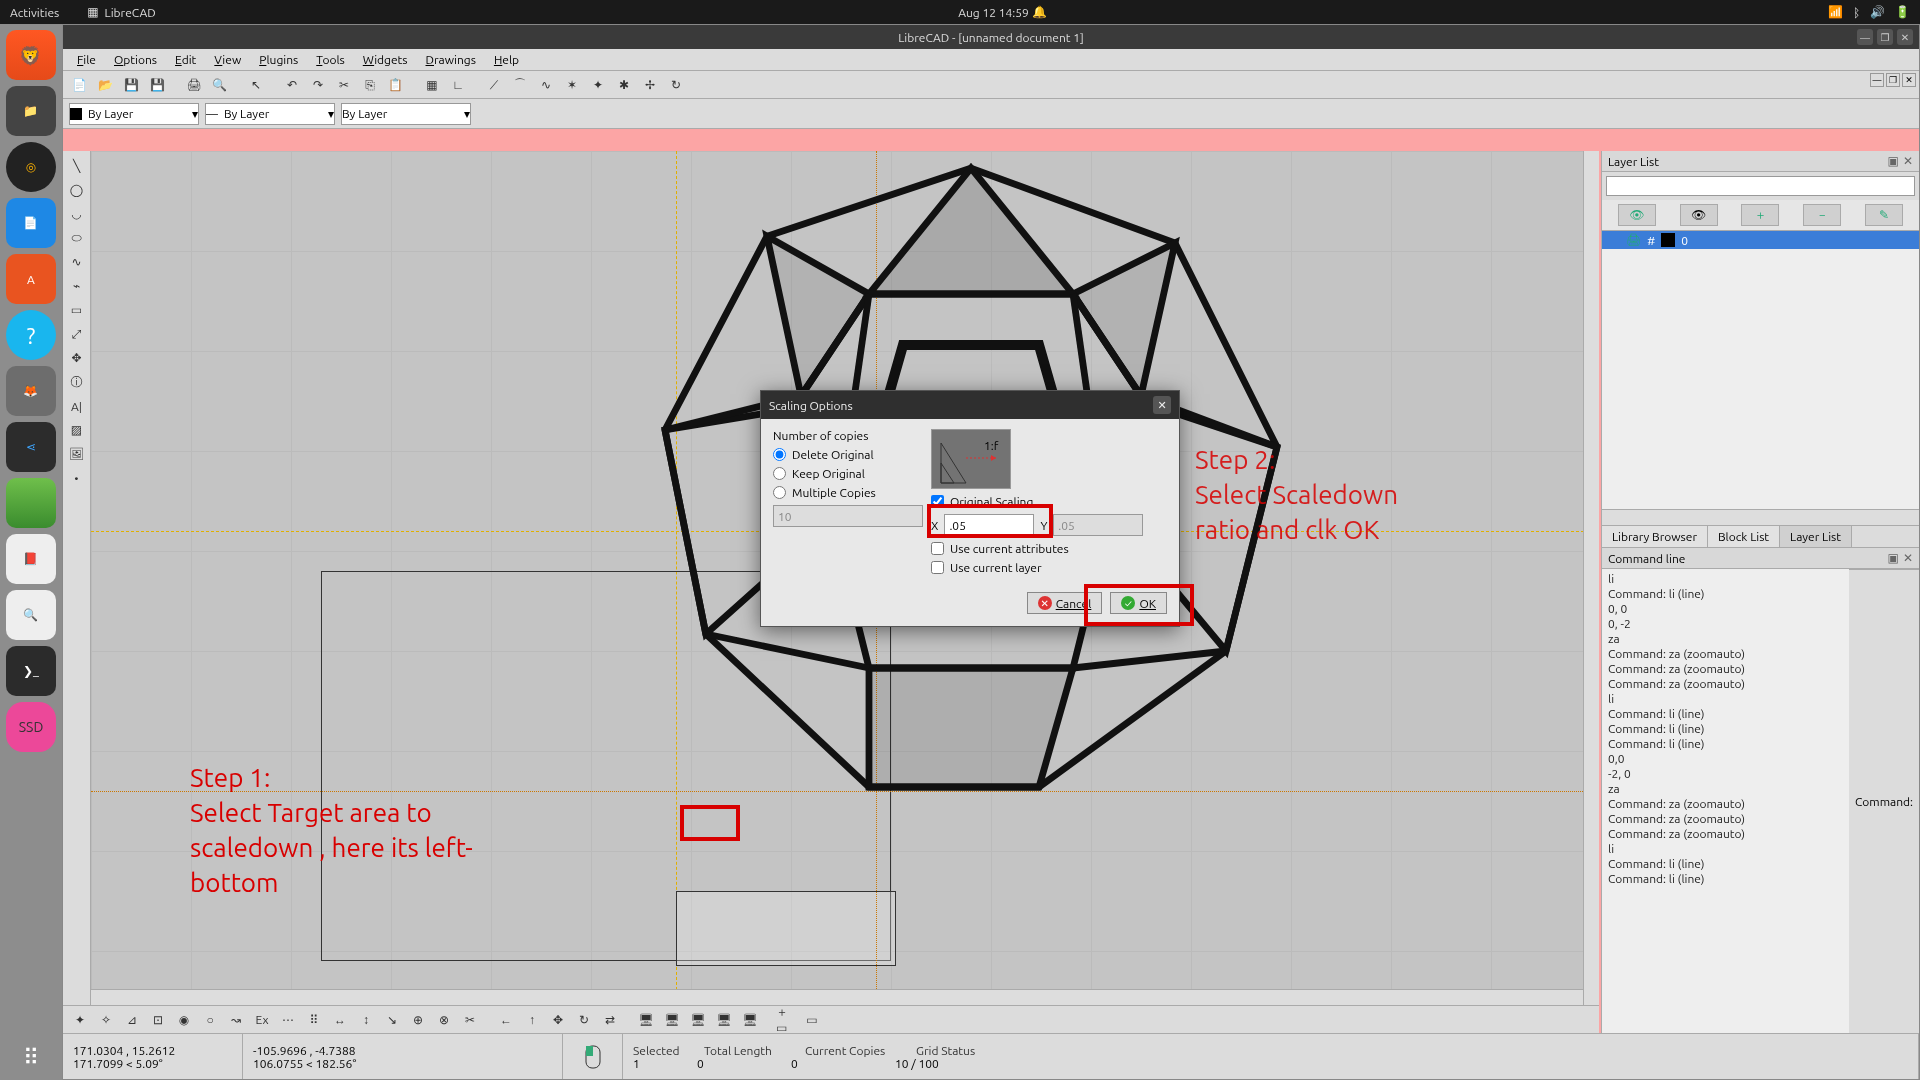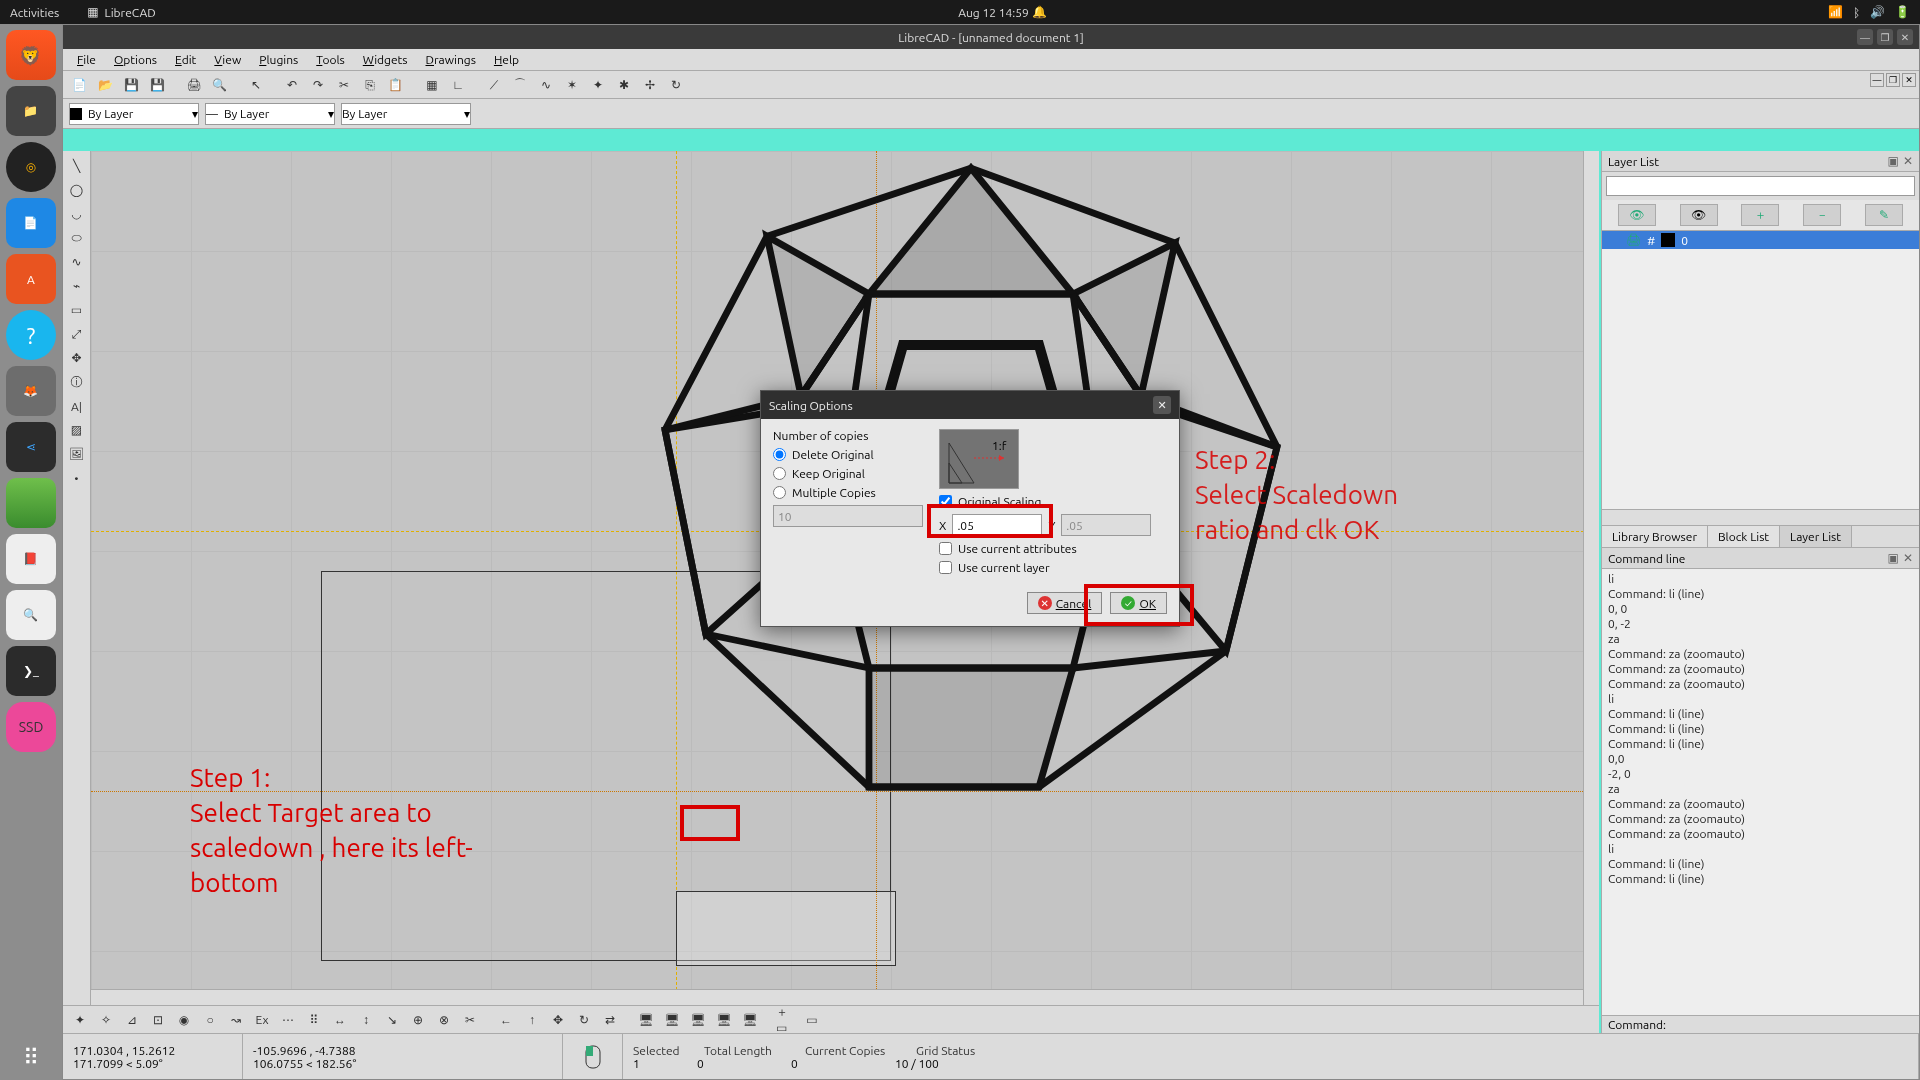--- a/index.html
+++ b/index.html
@@ -24,21 +24,21 @@
 .dock .gimp { background: #6d6d6d; color: #fff; }
 .dock .vsc { background: #2c2c2c; color: #3ea6ff; }
 .dock .green { background: linear-gradient(#6fbf4b,#3a8c2e); }
 .dock .pdf { background: #eee; color: #d33; }
 .dock .search { background: #eee; color: #333; }
 .dock .term { background: #2b2b2b; color: #fff; }
 .dock .ssd { background: #ec4899; color: #333; font-size: 14px; border-radius: 17px; }
 .dock .apps { color: #fff; font-size: 22px; margin-top: auto; margin-bottom: 10px; }
 
 
-.window { position: absolute; top: 24px; left: 62px; right: 0; bottom: 0; background: #5eead4; border: 1px solid #888; }
+.window { position: absolute; top: 24px; left: 62px; right: 0; bottom: 0; background: #fca5a5; border: 1px solid #888; }
 .titlebar { height: 24px; background: #3a3a3a; color: #ddd; display: flex; align-items: center; justify-content: center; position: relative; }
 .titlebar .win-controls { position: absolute; right: 6px; display: flex; gap: 4px; }
 .titlebar .win-controls span { width: 16px; height: 16px; background: #555; border-radius: 3px; display: flex; align-items: center; justify-content: center; color: #ccc; font-size: 10px; }
 
 
 .subwin-controls { position: absolute; right: 3px; top: 48px; display: flex; gap: 2px; z-index: 5; }
 .subwin-controls span { width: 14px; height: 14px; background: #ddd; border: 1px solid #999; display: flex; align-items: center; justify-content: center; font-size: 9px; }
 
 
 .menubar { height: 22px; background: #dcdcdc; border-bottom: 1px solid #aaa; display: flex; align-items: center; padding-left: 6px; gap: 2px; }
@@ -80,38 +80,38 @@
 .layer-toolbar span { width: 38px; height: 22px; background: #d0d0d0; border: 1px solid #aaa; display: flex; align-items: center; justify-content: center; }
 .layer-row { display: flex; align-items: center; background: #3b7dd8; color: #fff; padding: 2px 4px; gap: 6px; }
 .layer-row .sw { width: 14px; height: 14px; background: #000; }
 .layer-list { flex: 0 0 260px; background: #eee; overflow: auto; }
 .scrollbar-h { height: 16px; background: #ddd; border-top: 1px solid #aaa; }
 
 .tabs-row { display: flex; border-top: 1px solid #aaa; border-bottom: 1px solid #aaa; }
 .tabs-row span { padding: 4px 10px; border-right: 1px solid #aaa; background: #e2e2e2; }
 .tabs-row span.active { background: #d0d0d0; }
 
-.cmd-panel { flex: 1; display: flex; flex-direction: column; min-height: 0; }
+.cmd-panel { flex: 1; display: flex; flex-direction: row; min-height: 0; }
 .cmd-output { flex: 1; background: #eee; overflow: auto; padding: 2px 6px; color: #222; line-height: 1.25; }
 .cmd-output div { white-space: nowrap; }
 .cmd-input-row { display: flex; align-items: center; padding: 2px 6px; border-top: 1px solid #aaa; }
 
 
 .bottom-toolbar { position: absolute; left: 0; right: 320px; bottom: 46px; height: 28px; background: #dcdcdc; border-top: 1px solid #aaa; display: flex; align-items: center; gap: 4px; padding-left: 6px; }
 
 
 .statusbar { position: absolute; left: 0; right: 0; bottom: 0; height: 46px; background: #dcdcdc; border-top: 1px solid #aaa; display: flex; }
 .statusbar .cell { border-right: 1px solid #aaa; padding: 4px 10px; display: flex; flex-direction: column; justify-content: center; }
 .statusbar .headers { font-size: 11px; color: #333; }
 
 
 .dialog { position: absolute; left: 760px; top: 390px; width: 420px; background: #e8e8e8; border: 1px solid #555; box-shadow: 0 4px 20px rgba(0,0,0,.5); z-index: 50; }
 .dialog .d-title { background: #2f2f2f; color: #eee; padding: 5px 8px; display: flex; align-items: center; }
 .dialog .d-title .close { margin-left: auto; width: 18px; height: 18px; background: #555; border-radius: 3px; display: flex; align-items: center; justify-content: center; font-size: 11px; }
-.dialog .d-body { padding: 10px 12px; display: flex; gap: 16px; }
+.dialog .d-body { padding: 10px 12px; display: flex; gap: 8px; }
 .dialog .col { display: flex; flex-direction: column; gap: 6px; }
 .dialog label { display: flex; align-items: center; gap: 6px; }
 .dialog input[type=text] { height: 22px; border: 1px solid #999; padding: 0 4px; background: #fff; }
 .dialog input[type=text].disabled { background: #ddd; color: #888; }
 .dialog .preview { width: 80px; height: 60px; border: 1px solid #999; background: #737373; display: flex; align-items: flex-end; justify-content: center; font-size: 10px; }
 .dialog .d-buttons { display: flex; justify-content: flex-end; gap: 8px; padding: 8px 12px 12px; }
 .dialog .btn { padding: 3px 10px; border: 1px solid #888; background: #ddd; display: flex; align-items: center; gap: 4px; }
 .dialog .btn .ic-cancel { width: 14px; height: 14px; background: #d33; border-radius: 50%; color: #fff; display: flex; align-items: center; justify-content: center; font-size: 10px; }
 .dialog .btn .ic-ok { width: 14px; height: 14px; background: #3a3; border-radius: 50%; color: #fff; display: flex; align-items: center; justify-content: center; font-size: 10px; }
 

